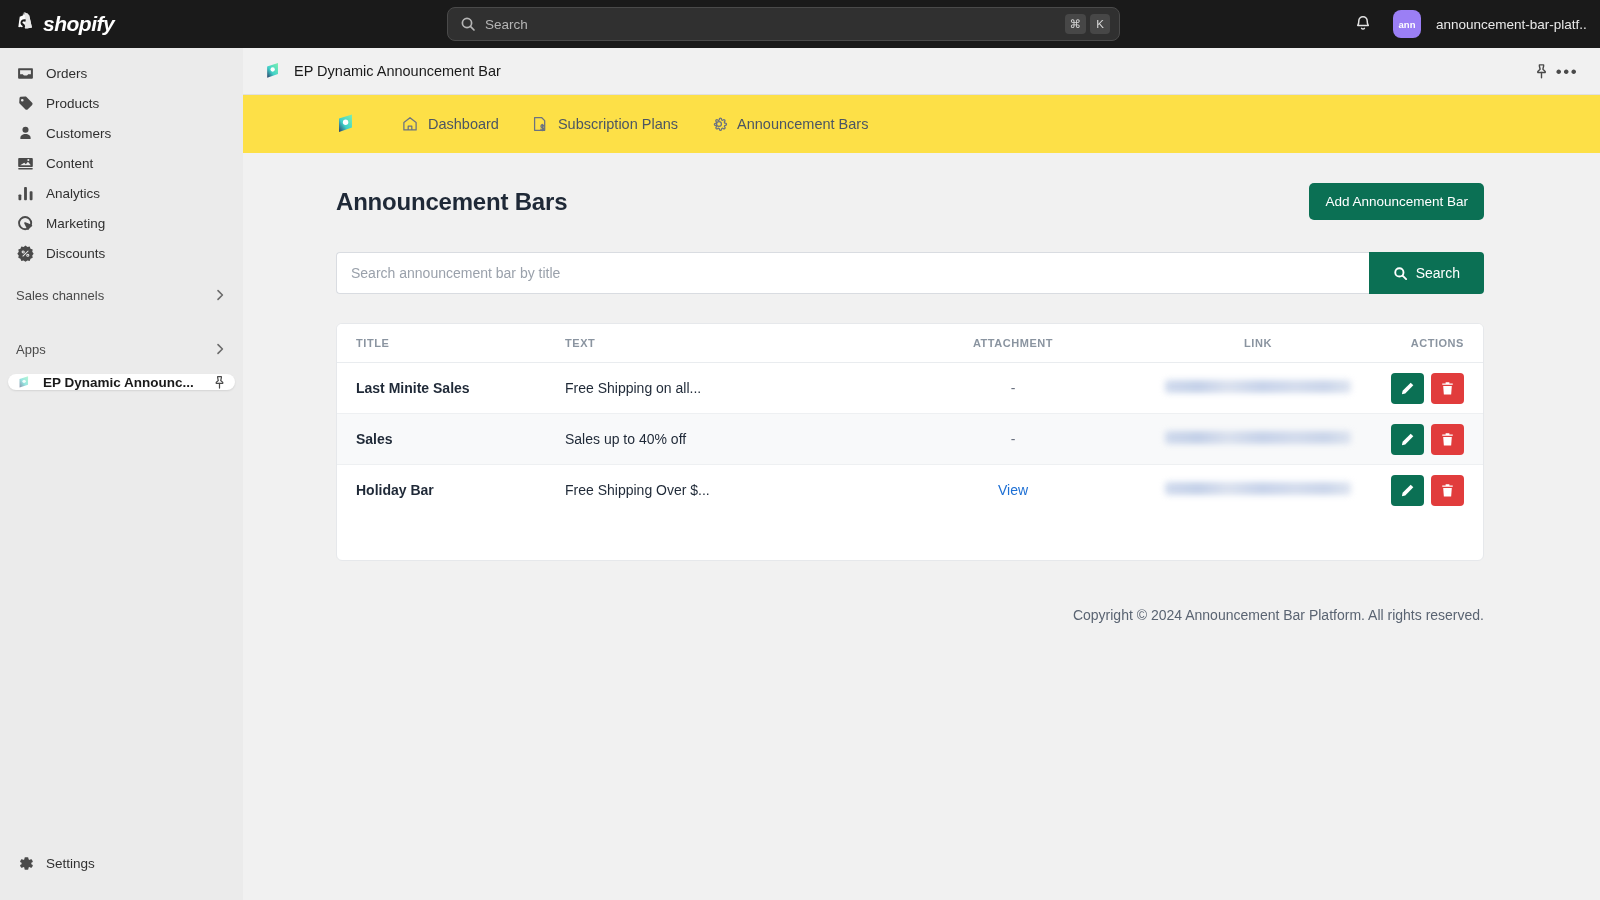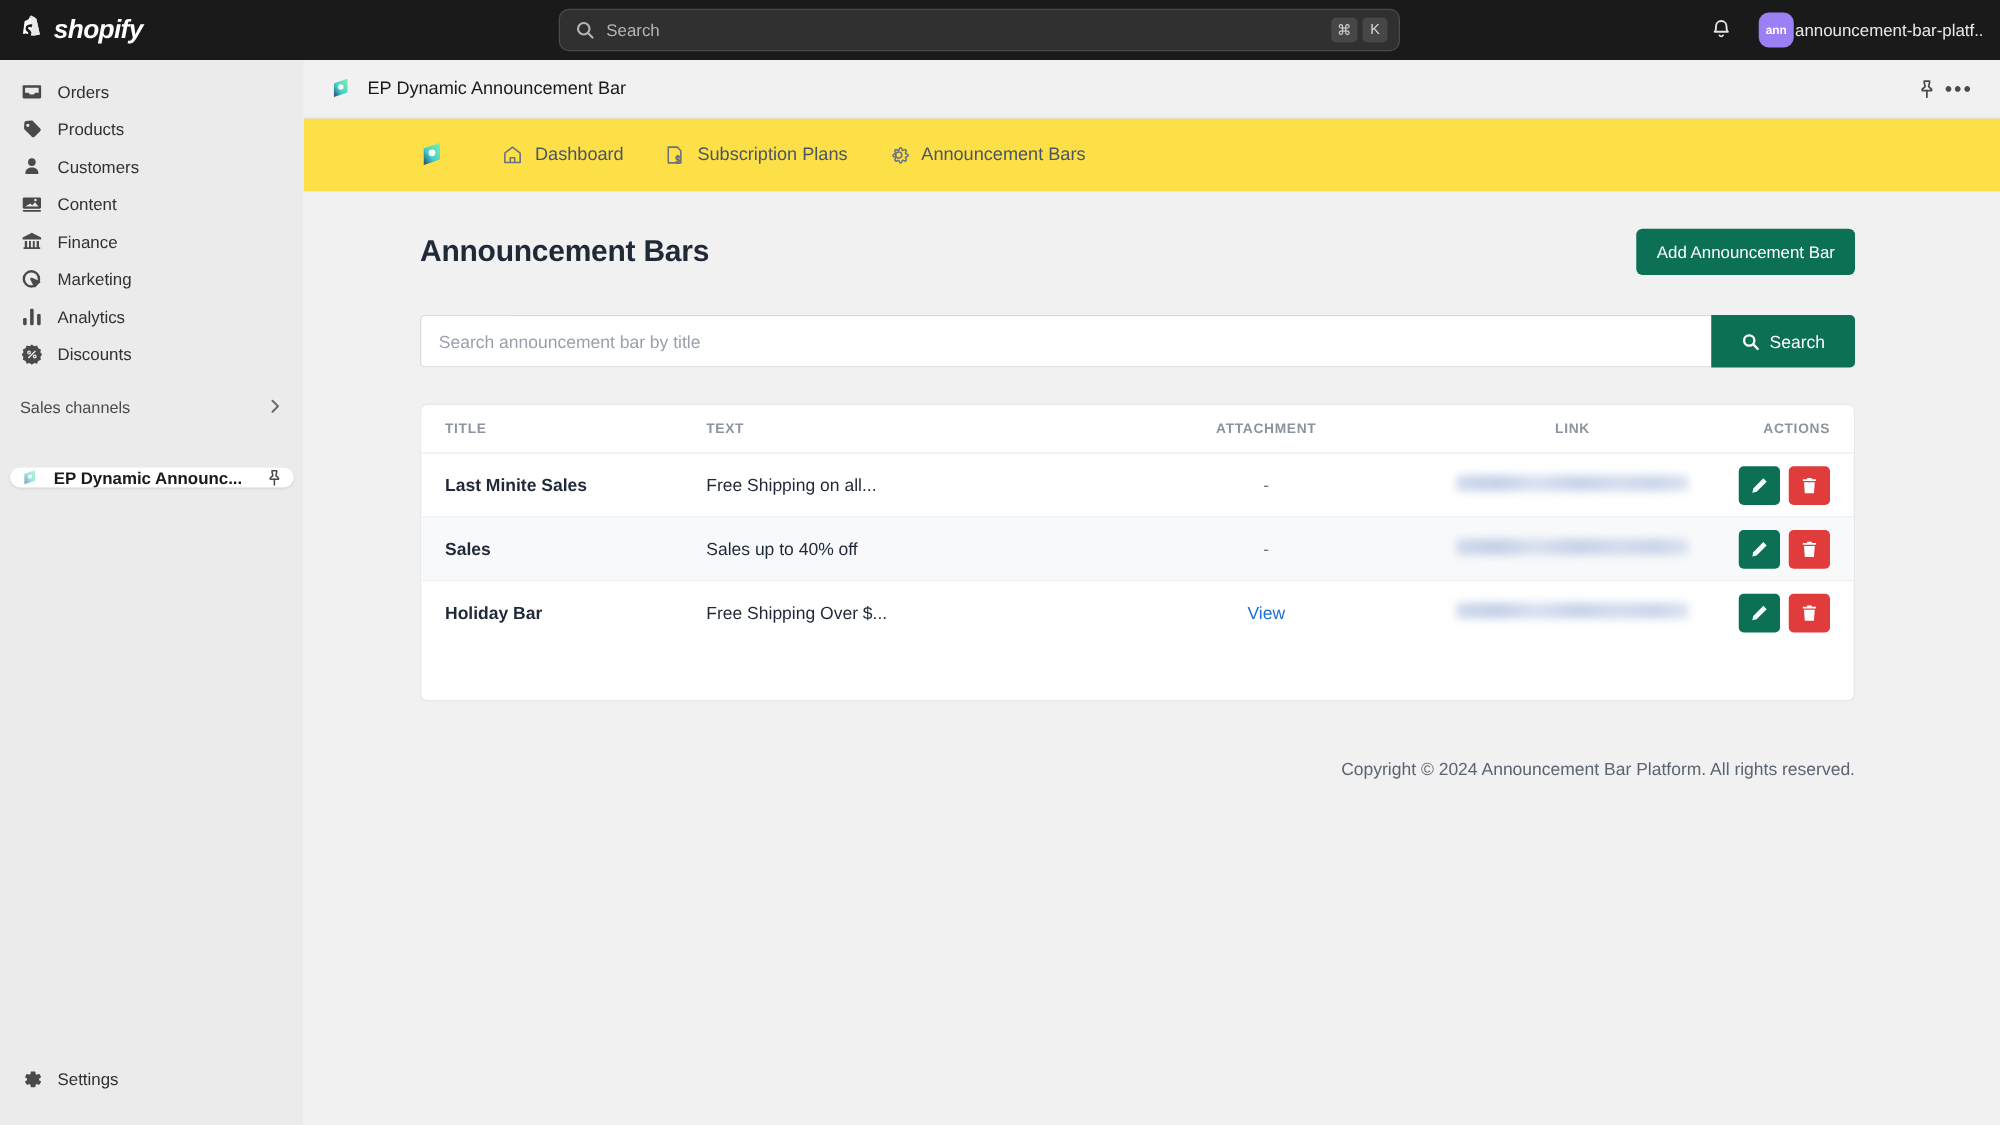--- a/index.html
+++ b/index.html
@@ -27,21 +27,21 @@
   .search-wrap .sicon { width: 16px; height: 16px; flex: 0 0 16px; color: #b5b5b5; }
   .search-ph { color: #b5b5b5; font-size: 13.5px; margin-left: 9px; flex: 1; }
   .kbd-group { display: flex; gap: 4px; }
   .kbd {
     background: #474747; color: #d8d8d8; border-radius: 4px;
     min-width: 20px; height: 20px; font-size: 11.5px;
     display: flex; align-items: center; justify-content: center; padding: 0 5px;
   }
   .topright { position: absolute; right: 8px; display: flex; align-items: center; gap: 14px; }
   .bell { width: 20px; height: 20px; color: #e3e3e3; }
-  .store-chip { display: flex; align-items: center; gap: 1px; padding: 4px 6px; border-radius: 8px; }
+  .store-chip { display: flex; align-items: center; gap: 15px; padding: 4px 6px; border-radius: 8px; }
   .avatar {
     width: 28px; height: 28px; border-radius: 8px; background: #9b7ff5;
     color: #fff; font-size: 9.5px; display: flex; align-items: center; justify-content: center;
     font-weight: 600;
   }
   .store-name { color: #e9e9e9; font-size: 13.5px; max-width: 150px; white-space: nowrap; overflow: hidden; }
 
   
   .body-row { display: flex; height: 852px; }
   .sidebar {
@@ -238,48 +238,40 @@
     <div class="nav-item">
       <span class="ic">
         <svg viewBox="0 0 20 20" fill="currentColor">
             <path d="M3.4 4.2h13.2c.6 0 1.1.5 1.1 1.1v7.2c0 .6-.5 1.1-1.1 1.1H3.4c-.6 0-1.1-.5-1.1-1.1V5.3c0-.6.5-1.1 1.1-1.1zm1 7.6h11.2l-3-3.6-2.3 2.6-1.6-1.5zM13 7.4a1.1 1.1 0 1 0 0-2.2 1.1 1.1 0 0 0 0 2.2z"></path>
             <rect x="2.3" y="14.8" width="15.4" height="1.5" rx=".7"></rect>
           </svg>
       </span>
       <span>Content</span>
     </div>
 
-    <div class="nav-item">
-      <span class="ic">
-        <svg viewBox="0 0 20 20" fill="currentColor">
-            <path d="M10 2.3 2.2 6.4v1.5h15.6V6.4zM4 9.2v5.3H3v1.6h14v-1.6h-1V9.2h-2v5.3h-1.6V9.2h-1.6v5.3H9.2V9.2H7.6v5.3H6V9.2z"></path>
-          </svg>
-      </span>
-      <span>Finance</span>
+
+    <div class="nav-item">
+      <span class="ic">
+        <svg viewBox="0 0 20 20" fill="currentColor">
+            <rect x="2.6" y="11" width="3" height="6" rx=".9"></rect>
+            <rect x="8.5" y="3.2" width="3" height="13.8" rx=".9"></rect>
+            <rect x="14.4" y="7.6" width="3" height="9.4" rx=".9"></rect>
+          </svg>
+      </span>
+      <span>Analytics</span>
     </div>
 
     <div class="nav-item">
       <span class="ic">
         <svg viewBox="0 0 20 20" fill="none" stroke="currentColor" stroke-width="2">
             <circle cx="9.6" cy="9.6" r="6.4"></circle>
             <path d="M9.6 9.6l6.5 2.6-2.6.9-.9 2.6z" fill="currentColor" stroke-linejoin="round"></path>
           </svg>
       </span>
       <span>Marketing</span>
-    </div>
-
-    <div class="nav-item">
-      <span class="ic">
-        <svg viewBox="0 0 20 20" fill="currentColor">
-            <rect x="2.6" y="11" width="3" height="6" rx=".9"></rect>
-            <rect x="8.5" y="3.2" width="3" height="13.8" rx=".9"></rect>
-            <rect x="14.4" y="7.6" width="3" height="9.4" rx=".9"></rect>
-          </svg>
-      </span>
-      <span>Analytics</span>
     </div>
 
     <div class="nav-item">
       <span class="ic">
         <svg viewBox="0 0 20 20" fill="currentColor">
             <path d="M10 1.6l2 1.5 2.4-.5.9 2.3 2.3.9-.5 2.4 1.5 2-1.5 2 .5 2.4-2.3.9-.9 2.3-2.4-.5-2 1.5-2-1.5-2.4.5-.9-2.3-2.3-.9.5-2.4-1.5-2 1.5-2-.5-2.4 2.3-.9.9-2.3 2.4.5z"></path>
             <path d="M7.6 7.3a1.1 1.1 0 1 0 0 2.2 1.1 1.1 0 0 0 0-2.2zm4.8 3.4a1.1 1.1 0 1 0 0 2.2 1.1 1.1 0 0 0 0-2.2zM13 7.1l-6 6" stroke="#ebebeb" stroke-width="1.1" fill="none"></path>
           </svg>
       </span>
       <span>Discounts</span>
@@ -287,20 +279,26 @@
 
     <div style="height:12px"></div>
     <div class="section-head">
       <span>Sales channels</span>
       <svg class="chev" viewBox="0 0 14 14" fill="none" stroke="currentColor" stroke-width="1.6">
           <path d="M5 2.6L9.4 7 5 11.4" stroke-linecap="round" stroke-linejoin="round"></path>
         </svg>
     </div>
 
     <div style="height:24px"></div>
+    <div class="section-head">
+      <span>Apps</span>
+      <svg class="chev" viewBox="0 0 14 14" fill="none" stroke="currentColor" stroke-width="1.6">
+          <path d="M5 2.6L9.4 7 5 11.4" stroke-linecap="round" stroke-linejoin="round"></path>
+        </svg>
+    </div>
 
     <div style="height:10px"></div>
     <div class="app-item">
       <svg class="mini-icon" viewBox="0 0 24 24">
         <defs>
             <linearGradient id="gmini" x1="0" y1="1" x2="1" y2="0">
           <stop offset="0" stop-color="#2b3a67"></stop>
               <stop offset=".45" stop-color="#3fd0c9"></stop>
               <stop offset="1" stop-color="#7ef0b0"></stop>
         </linearGradient>

